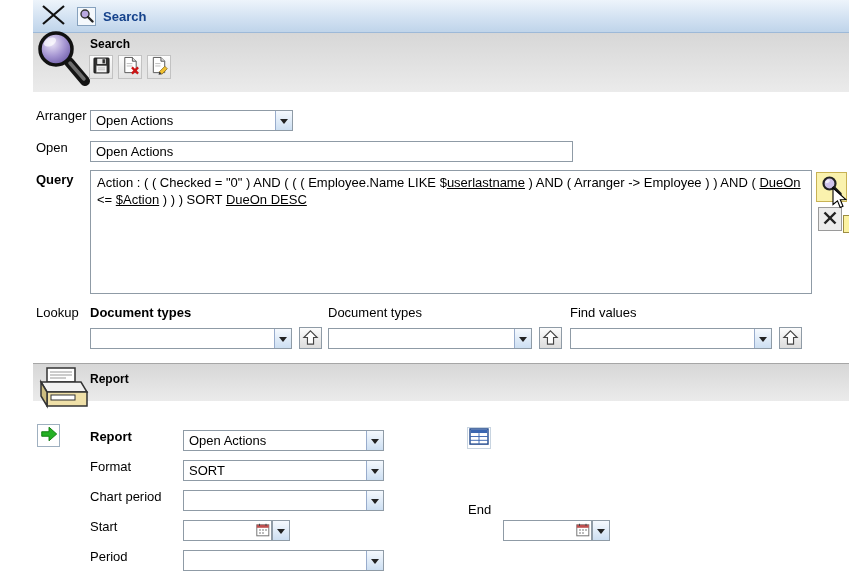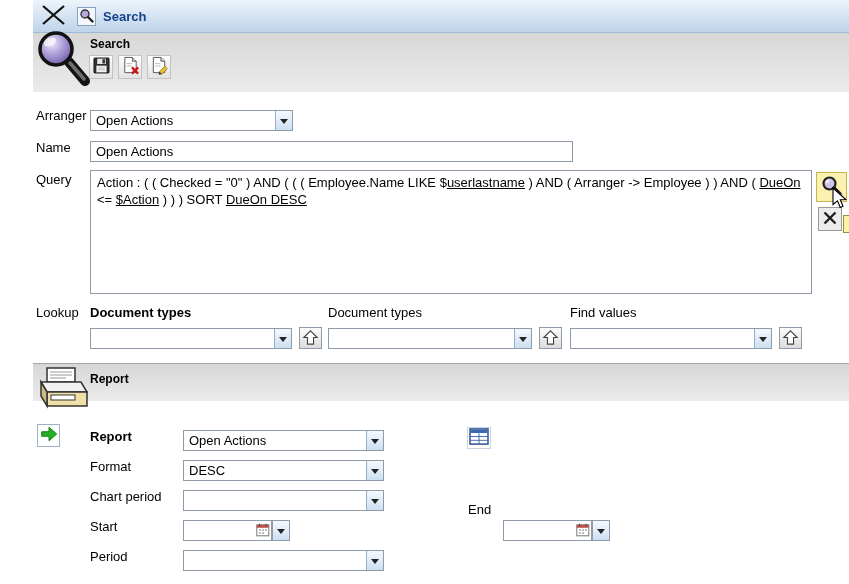--- a/index.html
+++ b/index.html
@@ -148,24 +148,24 @@
       </span>
     </button>
   </div>
 
   <span class="lbl" style="left:3px; top:108px;">Arranger</span>
   <div class="combo" style="left:57px; top:110px; width:203px;">
     <span class="cval">Open Actions</span>
     <span class="cbtn"></span>
   </div>
 
-  <span class="lbl" style="left:3px; top:140px;">Name</span>
+  <span class="lbl" style="left:3px; top:140px;">Open</span>
   <input class="tbox" style="left: 57px; top: 141px; width: 483px; height: 21px;" value="Open Actions">
 
-  <span class="lbl" style="left:3px; top:172px;">Query</span>
+  <span class="lbl" style="left:3px; top:172px;font-weight:bold;">Query</span>
   <div class="query-box"><span>Action : ( ( Checked = "0" ) AND ( ( ( Employee.Name LIKE $</span><span class="q-u">userlastname</span><span> ) AND ( Arranger -&gt; Employee ) ) AND ( </span><span class="q-u">DueOn</span><span> &lt;= </span><span class="q-u">$Action</span><span> ) ) ) SORT </span><span class="q-u">DueOn DESC</span></div>
 
   <button class="find-btn">
     <span>
       <svg width="24" height="24" viewBox="0 0 24 24">
         <circle cx="9.5" cy="9.5" r="6" fill="#cfc3ea" stroke="#222" stroke-width="2.2"></circle>
         <ellipse cx="7.6" cy="7.4" rx="2.4" ry="1.5" fill="rgba(255,255,255,0.7)" transform="rotate(-25 7.6 7.4)"></ellipse>
         <line x1="14" y1="14" x2="20" y2="20" stroke="#1a1a1a" stroke-width="3.6" stroke-linecap="round"></line>
       </svg>
     </span>
@@ -261,21 +261,21 @@
         <rect x="1.7" y="1.7" width="17.6" height="3.6" fill="#3b66b0"></rect>
         <line x1="1" y1="9" x2="20" y2="9" stroke="#3b66b0" stroke-width="1"></line>
         <line x1="1" y1="13" x2="20" y2="13" stroke="#3b66b0" stroke-width="1"></line>
         <line x1="10.5" y1="5.5" x2="10.5" y2="17" stroke="#3b66b0" stroke-width="1"></line>
       </svg>
     </span>
   </button>
 
   <span class="lbl" style="left:57px; top:459px;">Format</span>
   <div class="combo" style="left:150px; top:460px; width:201px;">
-    <span class="cval">DESC</span>
+    <span class="cval">SORT</span>
     <span class="cbtn"></span>
   </div>
 
   <span class="lbl" style="left:57px; top:489px;">Chart period</span>
   <div class="combo" style="left:150px; top:490px; width:201px;">
     <span class="cval"></span>
     <span class="cbtn"></span>
   </div>
 
   <span class="lbl" style="left:57px; top:519px;">Start</span>

